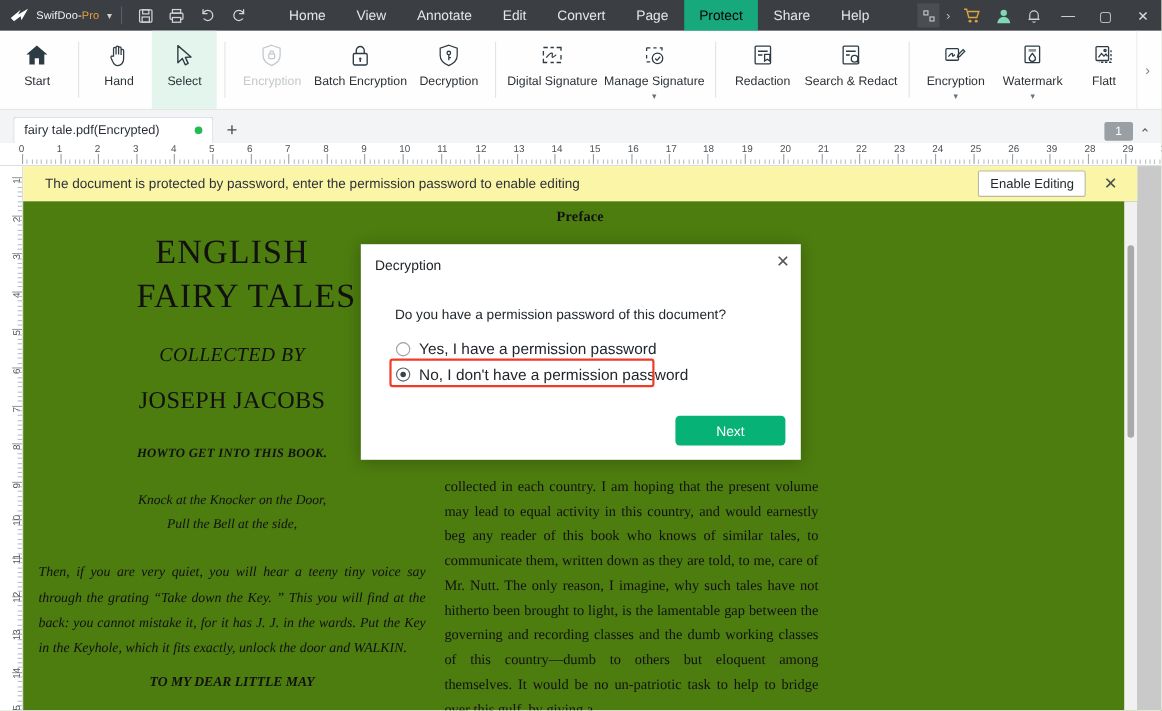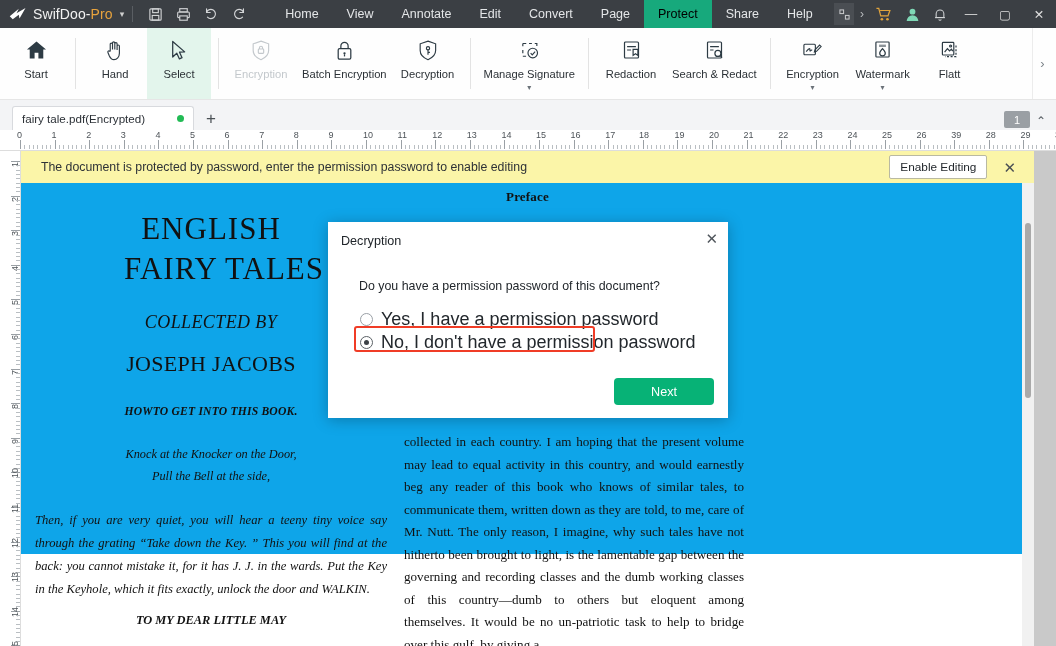--- a/index.html
+++ b/index.html
@@ -12,21 +12,21 @@
   #app { position: relative; width: 1056px; height: 646px; }
 
   
   .titlebar {
     position: absolute; left: 0; top: 0; width: 1056px; height: 28px;
     background: #3b3f44; display: flex; align-items: center;
     color: #e8e8e8; font-size: 12.5px;
   }
   .logo-wrap { display: flex; align-items: center; padding-left: 9px; }
   .logo-bird { width: 18px; height: 16px; display: block; }
-  .brand { margin-left: 6px; font-size: 14px; color: #f2f2f2; letter-spacing: .1px; }
+  .brand { margin-left: 6px; font-size: 10px; color: #f2f2f2; letter-spacing: .1px; }
   .brand .pro { color: #e8a33d; }
   .brand-caret {
     margin-left: 7px; color: #cfcfcf; font-size: 9px; line-height: 1;
   }
   .tb-sep { width: 1px; height: 16px; background: #5a5e63; margin: 0 8px; }
   .tb-icon {
     width: 28px; height: 28px; display: flex; align-items: center; justify-content: center;
     color: #d2d4d6;
   }
   .tb-icon svg { display: block; }
@@ -123,22 +123,22 @@
   }
   .notice-text { margin-left: 10px; }
   .notice-btn {
     margin-left: auto; background: #fff; border: 1px solid #b9b9a2;
     font-size: 11.8px; color: #23282d; padding: 4px 10px; border-radius: 2px;
   }
   .notice-close { margin-left: 16px; margin-right: 8px; color: #4a4f54; font-size: 15px; line-height: 1; }
 
   
   .pdf {
-    position: absolute; left: 0; top: 32px; width: 1013px; height: 371px;
-    background: #0ea5e9; font-family: "Liberation Serif", serif; color: #111;
+    position: absolute; left: 0; top: 32px; width: 1013px; height: 463px;
+    background: #4d7c0f; font-family: "Liberation Serif", serif; color: #111;
   }
   .preface {
     position: absolute; left: 0; top: 6px; width: 1013px; text-align: center;
     font-size: 13px; font-weight: bold; letter-spacing: .2px;
   }
   .col-left { position: absolute; left: 10px; top: 20px; width: 360px; }
   .ttl1 {
     text-align: center; font-size: 31px; letter-spacing: 1px;
     margin-top: 6px; line-height: 1.28; white-space: nowrap;
   }
@@ -176,21 +176,21 @@
   .radio-row.r2 { top: 110px; }
   .rd {
     width: 13px; height: 13px; border-radius: 50%; border: 1px solid #9aa0a6;
     background: #fff; display: inline-block; position: relative; flex: none;
   }
   .rd.on { border-color: #5b6166; }
   .rd.on::after {
     content: ""; position: absolute; left: 3px; top: 3px; width: 5px; height: 5px;
     border-radius: 50%; background: #3c4146;
   }
-  .rd-label { margin-left: 8px; font-size: 18px; color: #22272c; white-space: nowrap; }
+  .rd-label { margin-left: 8px; font-size: 14px; color: #22272c; white-space: nowrap; }
   .hl-box {
     position: absolute; left: 26px; top: 104px; width: 241px; height: 26px;
     border: 2px solid #f03c26; border-radius: 3px; pointer-events: none;
   }
   .next-btn {
     position: absolute; left: 286px; top: 156px; width: 100px; height: 27px;
     background: #07b276; color: #fff; border-radius: 4px; font-size: 12.6px;
     display: flex; align-items: center; justify-content: center;
   }
 
@@ -353,20 +353,29 @@
         <svg width="20" height="21" viewBox="0 0 20 22" fill="none" stroke="currentColor" stroke-width="1.2">
           <path d="M10 1.2 L18 4 v7c0 5-4.3 8-8 9.6C6 19 1.8 16 1.8 11V4z"></path>
           <circle cx="10" cy="8.6" r="1.7"></circle>
             <path d="M10 10.3v5.2M10 13h2"></path>
         </svg>
       </span>
       <span class="rb-label">Decryption</span>
     </div>
     <div class="rb-div"></div>
 
+    <div class="rb-item wide">
+      <span class="rb-glyph">
+        <svg width="22" height="20" viewBox="0 0 22 20" fill="none" stroke="currentColor" stroke-width="1.2">
+          <path d="M3 3.2h4M9.5 3.2h3M15 3.2h4v3M19 10v4M19 16.8h-4M12.5 16.8h-3M6.5 16.8h-3.5v-3.4M3 10.5V6.4" stroke-dasharray="0"></path>
+          <path d="M5.6 12.4c2-2.6 4-4.6 5.3-4.1 1 .4-.6 3.3.2 3.8.8.5 2.6-2 3.6-2.2" stroke-width="1.1"></path>
+        </svg>
+      </span>
+      <span class="rb-label">Digital Signature</span>
+    </div>
 
     <div class="rb-item wide">
       <span class="rb-glyph">
         <svg width="21" height="20" viewBox="0 0 22 20" fill="none" stroke="currentColor" stroke-width="1.2">
           <path d="M4 3.2h3.6M10.5 3.2h3M16.5 3.2h2.2v2.6M4 3.2v3M4 10v3.4M4 16.6h3.4"></path>
           <circle cx="14.4" cy="13.2" r="5"></circle>
             <path d="M12.2 13.3l1.7 1.8 3-3.4"></path>
         </svg>
       </span>
       <span class="rb-label">Manage Signature</span>

